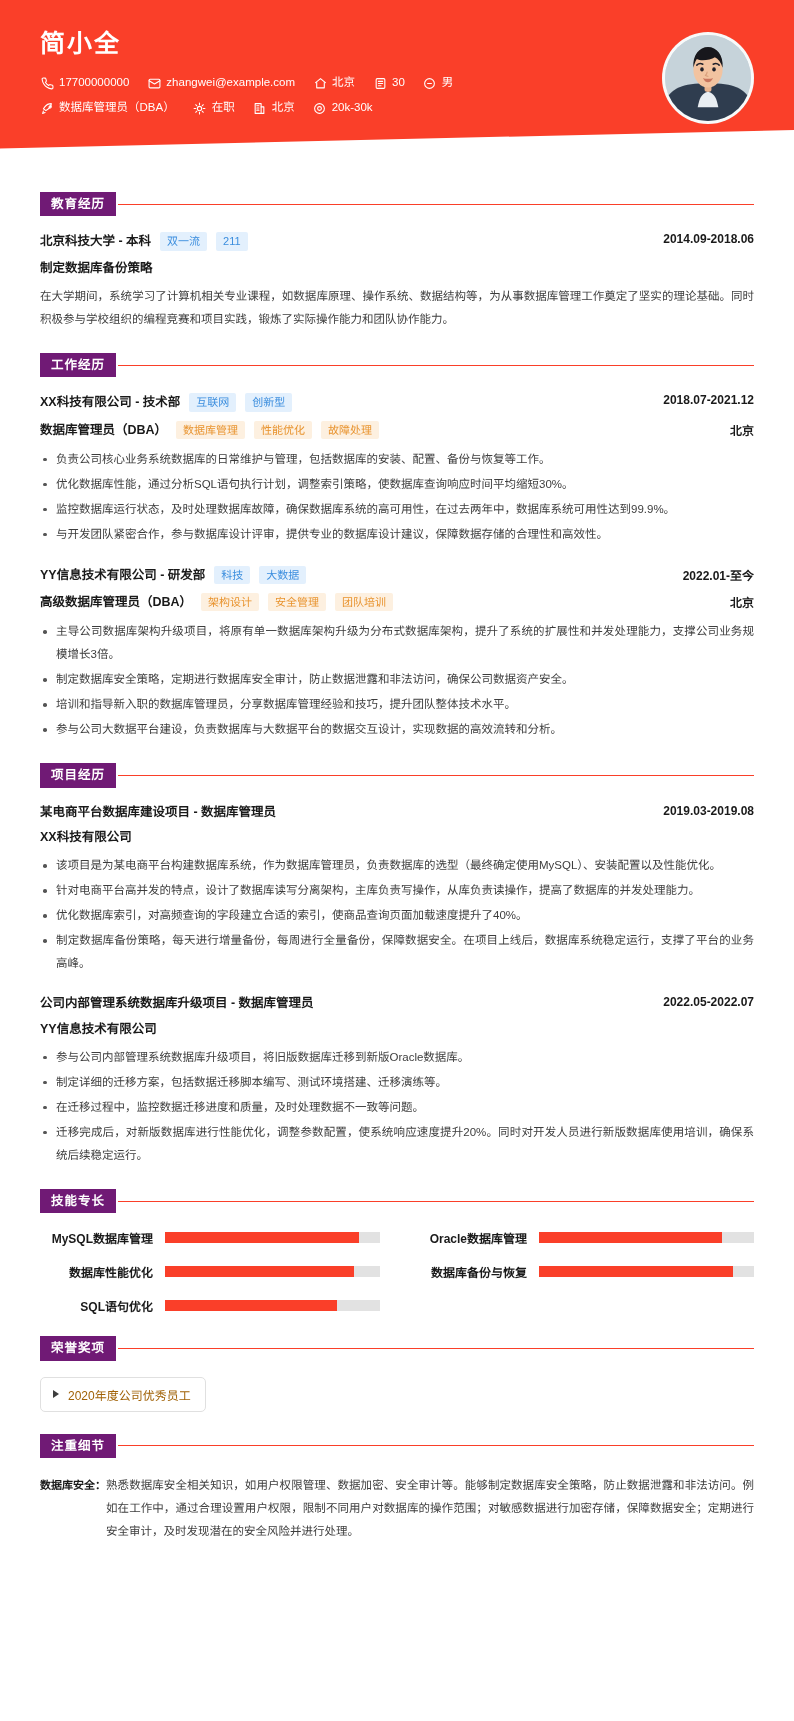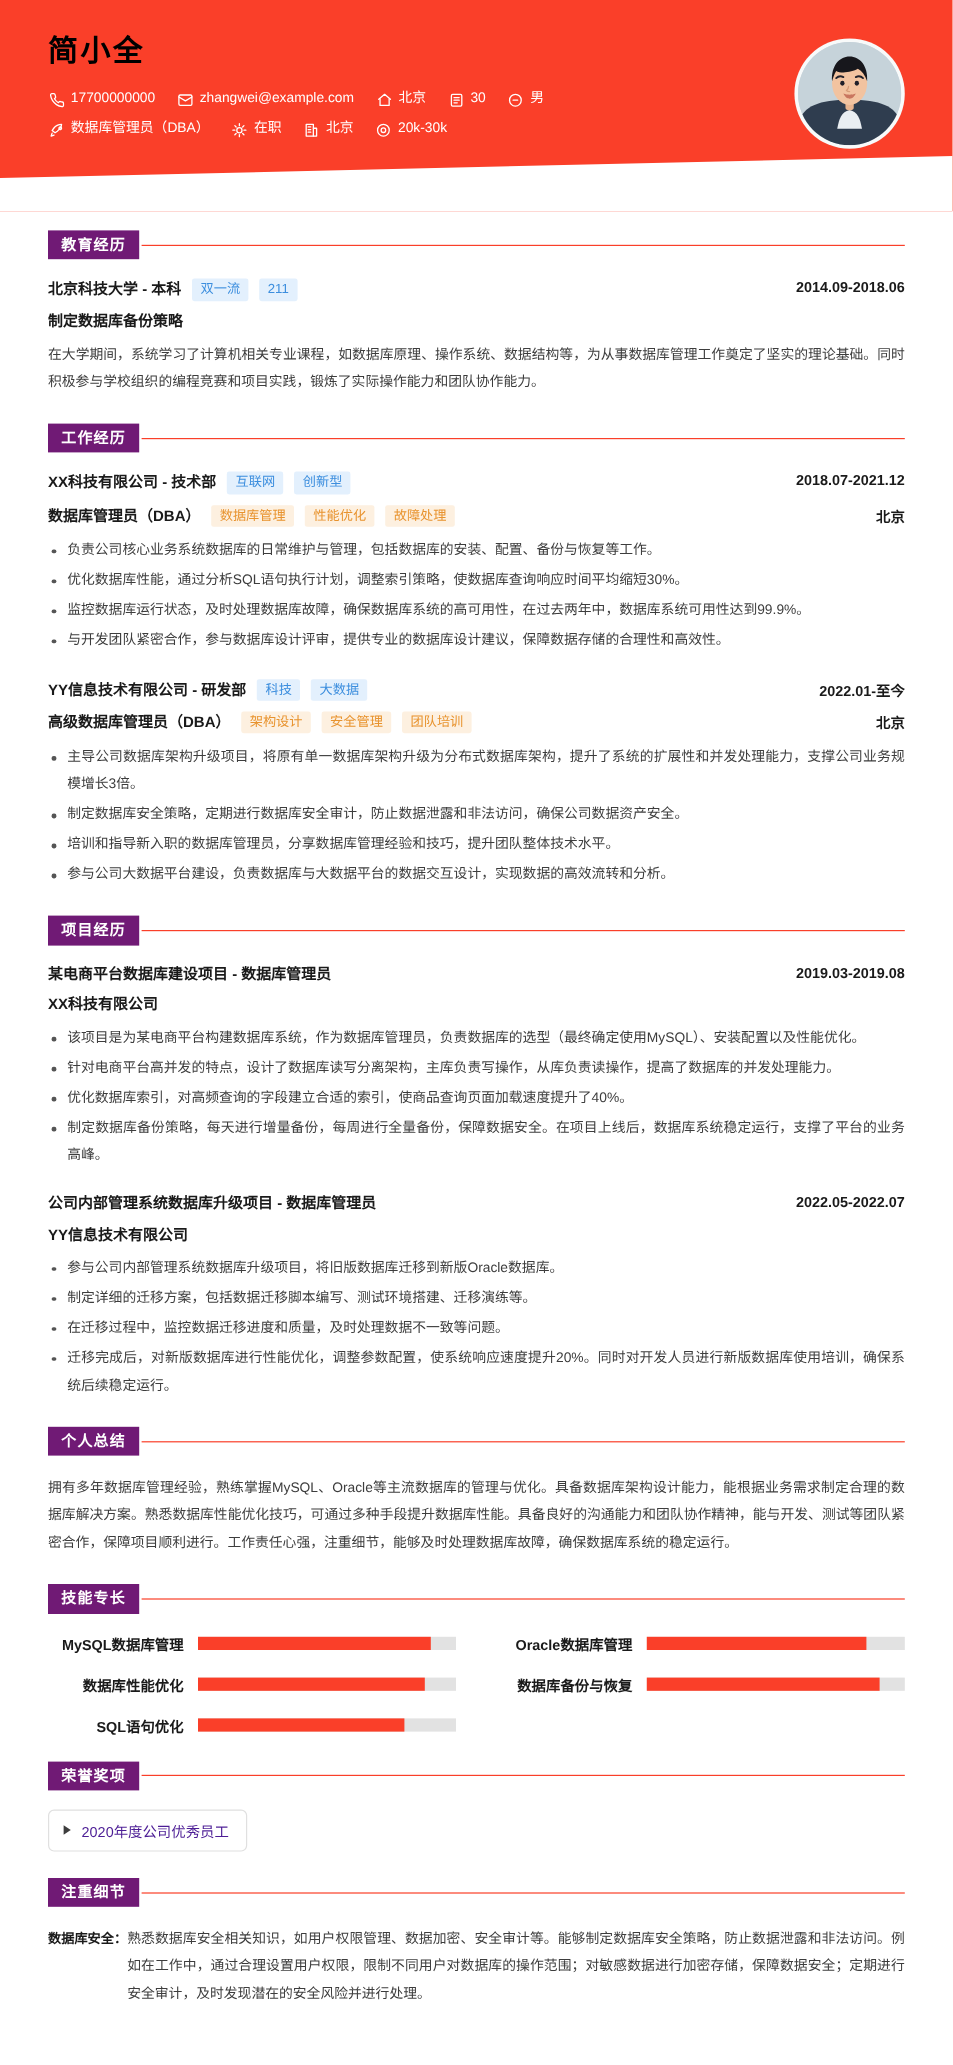--- a/index.html
+++ b/index.html
@@ -30,21 +30,21 @@
     left: 0; right: 0; bottom: 0;
     height: 46px;
     background: #ffffff;
     clip-path: polygon(0 100%, 0 40%, 100% 0, 100% 100%);
   }
   .hdr-inner { position: relative; z-index: 3; display: flex; align-items: flex-start; }
   .hdr-left { flex: 1 1 auto; min-width: 0; }
   .name {
     font-size: 25px;
     font-weight: bold;
-    color: #000000;
+    color: #ffffff;
     letter-spacing: 2px;
     line-height: 1.2;
     margin-bottom: 18px;
   }
   .meta-row {
     display: flex;
     flex-wrap: wrap;
     align-items: center;
     gap: 0 6px;
     margin-bottom: 11px;
@@ -221,21 +221,21 @@
 
   
   .honor-list { display: flex; flex-wrap: wrap; gap: 10px; }
   .honor-item {
     display: inline-flex;
     align-items: center;
     border: 1px solid #e0e0e0;
     border-radius: 5px;
     padding: 8px 14px 8px 12px;
     font-size: 12px;
-    color: #4c1d95;
+    color: #a16207;
     background: #ffffff;
   }
   .honor-item .tri {
     width: 0; height: 0;
     border-left: 6px solid #3d3d3d;
     border-top: 4px solid transparent;
     border-bottom: 4px solid transparent;
     margin-right: 9px;
     flex: 0 0 auto;
   }
@@ -498,27 +498,20 @@
         <div class="sub-title">YY信息技术有限公司</div>
         <ul class="bullets">
           <li>参与公司内部管理系统数据库升级项目，将旧版数据库迁移到新版Oracle数据库。</li>
           <li>制定详细的迁移方案，包括数据迁移脚本编写、测试环境搭建、迁移演练等。</li>
           <li>在迁移过程中，监控数据迁移进度和质量，及时处理数据不一致等问题。</li>
           <li>迁移完成后，对新版数据库进行性能优化，调整参数配置，使系统响应速度提升20%。同时对开发人员进行新版数据库使用培训，确保系统后续稳定运行。</li>
         </ul>
       </div>
     </div>
 
-    <div class="section">
-      <div class="section-head">
-        <span class="section-tag">个人总结</span>
-        <span class="section-rule"></span>
-      </div>
-      <div class="para">拥有多年数据库管理经验，熟练掌握MySQL、Oracle等主流数据库的管理与优化。具备数据库架构设计能力，能根据业务需求制定合理的数据库解决方案。熟悉数据库性能优化技巧，可通过多种手段提升数据库性能。具备良好的沟通能力和团队协作精神，能与开发、测试等团队紧密合作，保障项目顺利进行。工作责任心强，注重细节，能够及时处理数据库故障，确保数据库系统的稳定运行。</div>
-    </div>
 
     <div class="section">
       <div class="section-head">
         <span class="section-tag">技能专长</span>
         <span class="section-rule"></span>
       </div>
       <div class="skills-grid">
         <div class="skill-row">
           <span class="skill-name">MySQL数据库管理</span>
           <span class="skill-bar">

